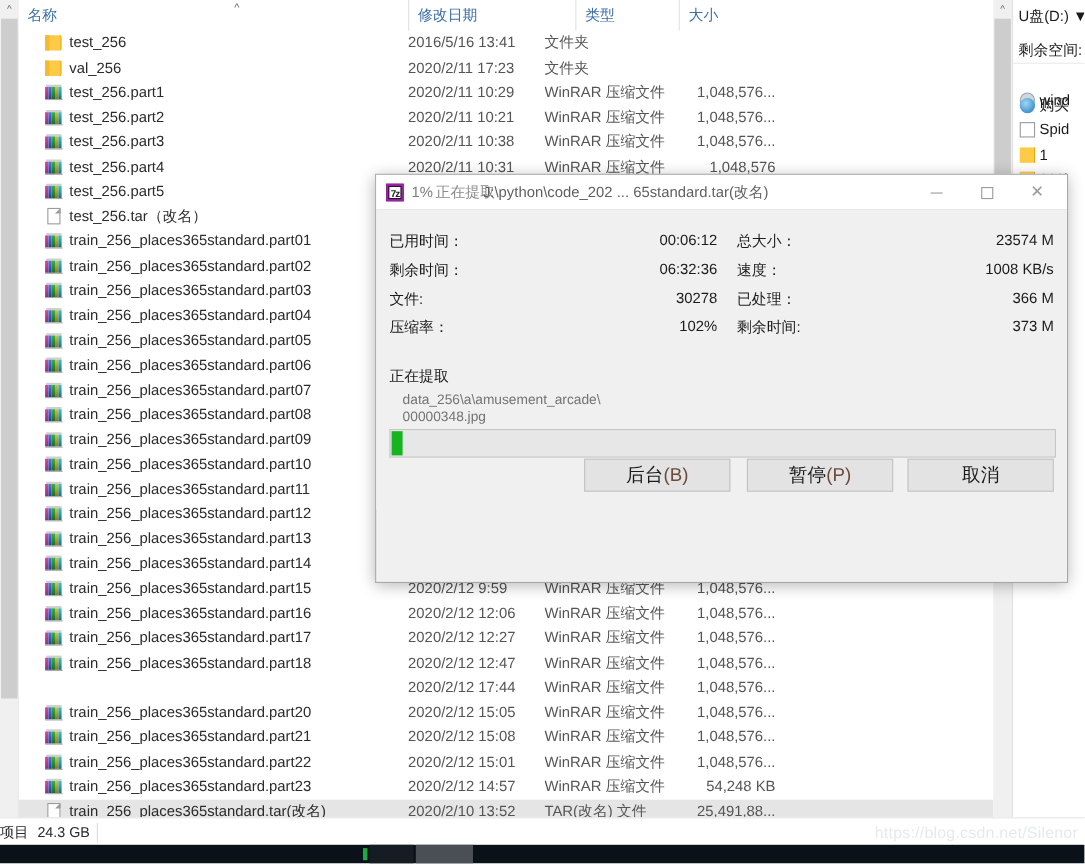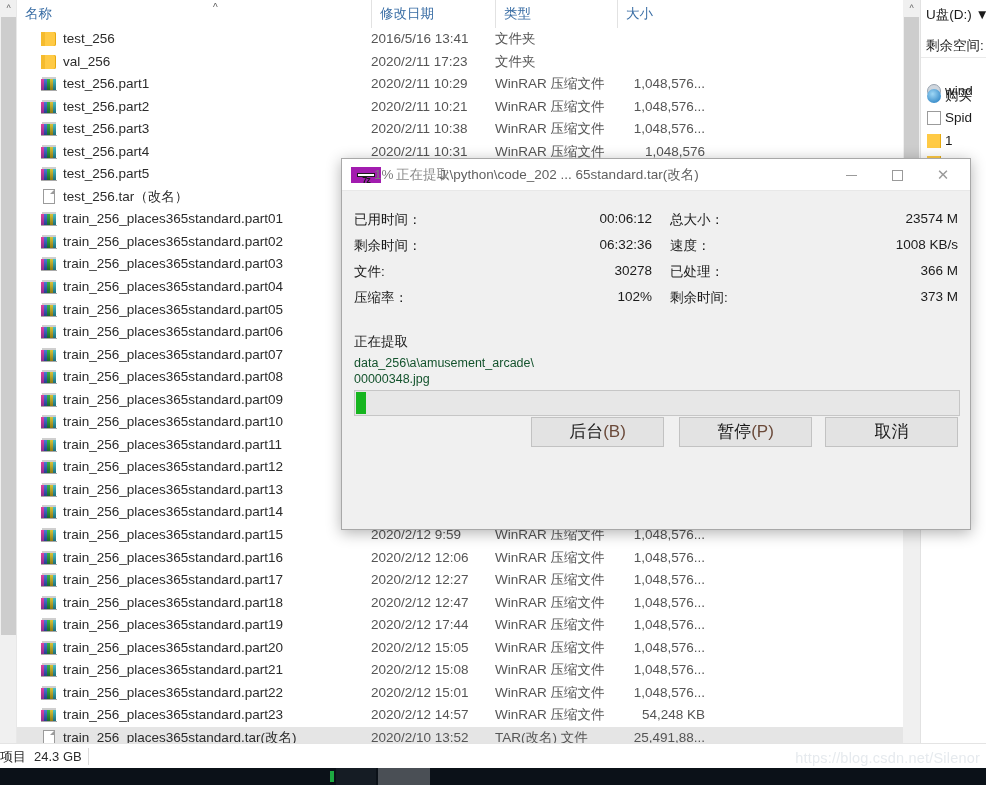--- a/index.html
+++ b/index.html
@@ -183,22 +183,22 @@
     position: absolute; left: 341px; top: 158px; width: 630px; height: 372px;
     background: #f0f0f0;
     border: 1px solid #a8a8a8;
     box-shadow: 0 3px 14px rgba(0,0,0,.30);
   }
   .dlg-title {
     position: relative; height: 32px; background: #ffffff;
     border-bottom: 1px solid #e8e8e8;
   }
   .dlg-icon {
-    position: absolute; left: 9px; top: 8px; width: 30px; height: 16px;
-    background: #1b1b1b; border: 6px solid #a21caf;
+    position: absolute; left: 9px; top: 8px; width: 16px; height: 16px;
+    background: #1b1b1b; border: 2px solid #a21caf;
   }
   .dlg-icon span {
     position: absolute; left: 1px; top: 1px; right: 1px; bottom: 1px;
     background: #ffffff; color: #1b1b1b; font-size: 9px; font-weight: bold;
     text-align: center; line-height: 12px; letter-spacing: -1px;
     font-family: "Liberation Sans", sans-serif;
   }
   .dlg-pct {
     position: absolute; left: 32px; top: 0; height: 32px; line-height: 32px;
     font-size: 13.5px; color: #7d7d7d;
@@ -229,22 +229,22 @@
     position: absolute; font-size: 13.5px; color: #1b1b1b; white-space: nowrap;
   }
   .stat.lbl { text-align: left; }
   .stat.val { text-align: center; color: #1b1b1b; }
 
   .section-title {
     position: absolute; left: 12px; top: 142px;
     font-size: 13.5px; color: #1b1b1b;
   }
   .cur-file {
-    position: absolute; left: 12px; top: 164px; width: 600px;
-    font-size: 12.5px; color: #14532d; line-height: 16px;
+    position: absolute; left: 24px; top: 164px; width: 600px;
+    font-size: 12.5px; color: #737373; line-height: 16px;
     font-family: "Liberation Sans", sans-serif;
   }
   .progress {
     position: absolute; left: 12px; top: 199px; width: 606px; height: 26px;
     background: #e7e7e7; border: 1px solid #c6c6c6;
   }
   .progress .fill {
     position: absolute; left: 1px; top: 1px; height: 22px;
     background: linear-gradient(#2ec03f, #0aa81f);
   }
@@ -274,21 +274,21 @@
     </div>
 
     <div class="colhdr">
       <div class="cell" style="left:0;width:354px;">
         <span>名称</span>
       </div>
       <div class="sortmark" style="left:196px;">^</div>
       <div class="cell" style="left:354px;width:124px;">
         <span>修改日期</span>
       </div>
-      <div class="cell" style="left:478px;width:122px;">
+      <div class="cell" style="left:506px;width:122px;">
         <span>类型</span>
       </div>
       <div class="cell" style="left:600px;width:100px;">
         <span>大小</span>
       </div>
     </div>
 
     <div class="rows" id="rowlist">
         <div class="row">
           <div class="c-name"><span class="ficon ic-folder"></span><span class="lbl">test_256</span></div>
@@ -632,21 +632,21 @@
         </div>
         <div class="row">
           <div class="c-name"><span class="ic-rar">
               <i class="sh"></i>
               <i class="bk b1"></i>
               <i class="bk b2"></i>
               <i class="bk b3"></i>
               <i class="bk b4"></i>
               <i class="bk b5"></i>
               <i class="bs"></i>
-            </span><span class="lbl">train_256_places365standard.part19</span></div>
+            </span></div>
           <div class="c-date">2020/2/12 17:44</div>
           <div class="c-type">WinRAR 压缩文件</div>
           <div class="c-size">1,048,576...</div>
         </div>
         <div class="row">
           <div class="c-name"><span class="ic-rar">
               <i class="sh"></i>
               <i class="bk b1"></i>
               <i class="bk b2"></i>
               <i class="bk b3"></i>

